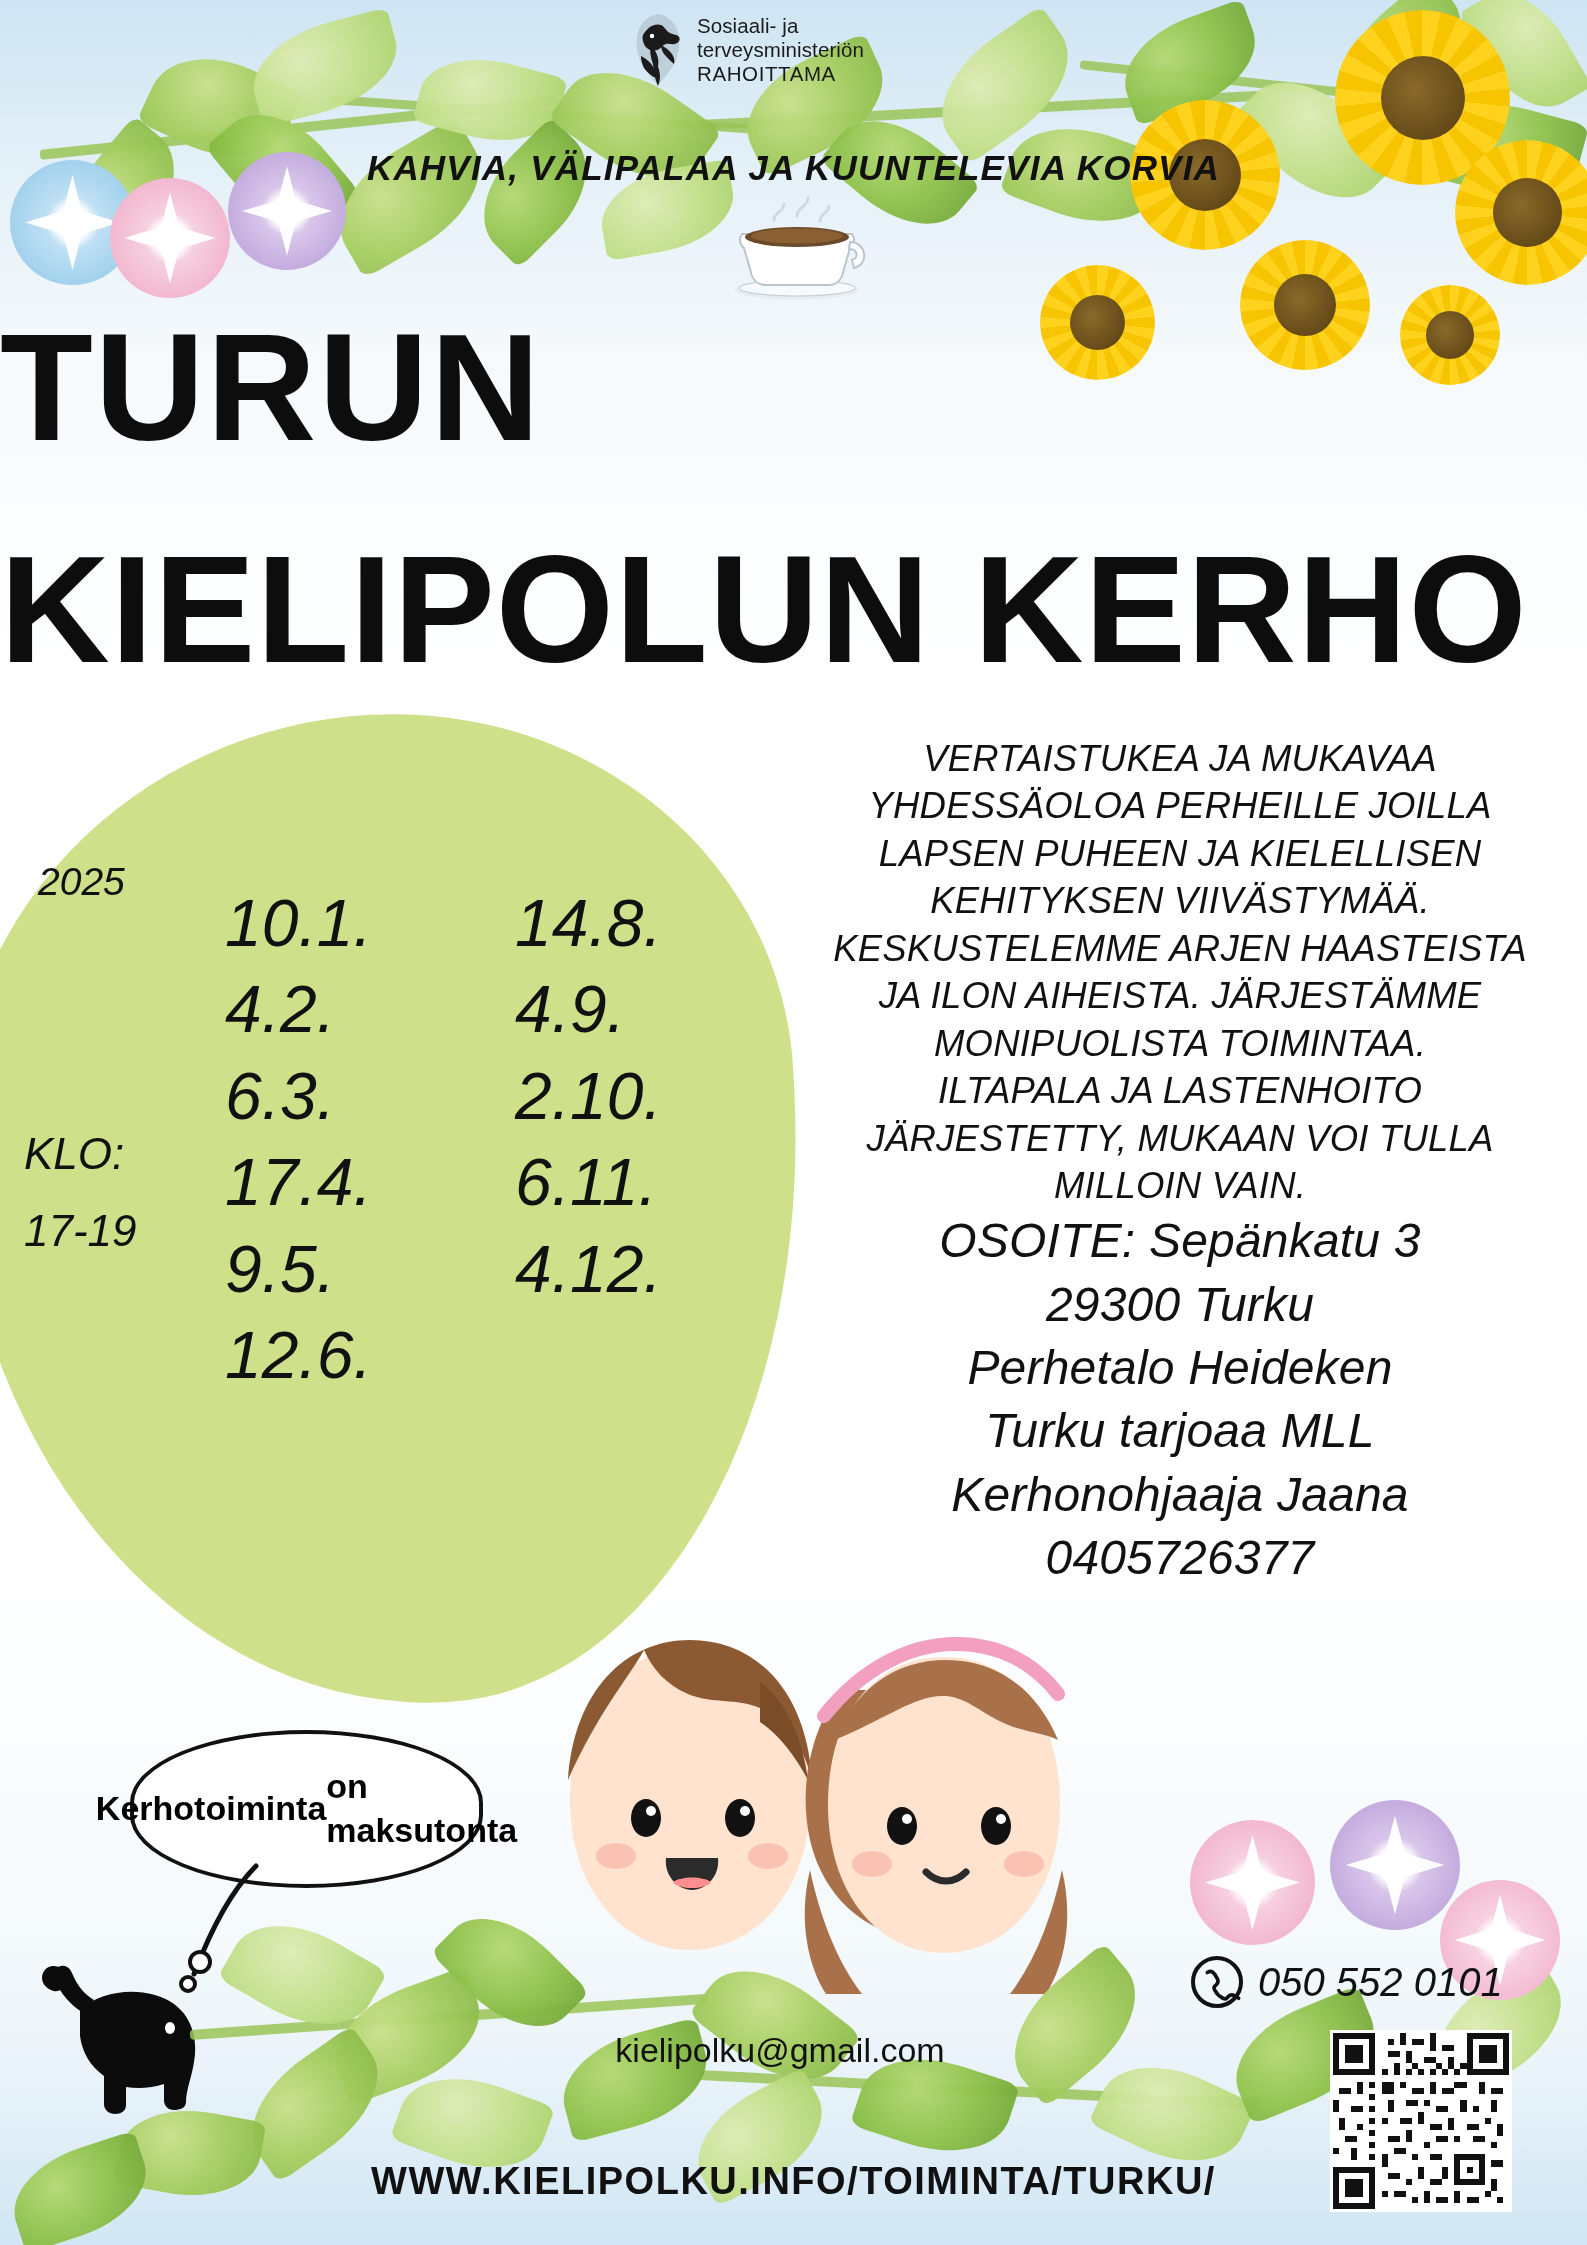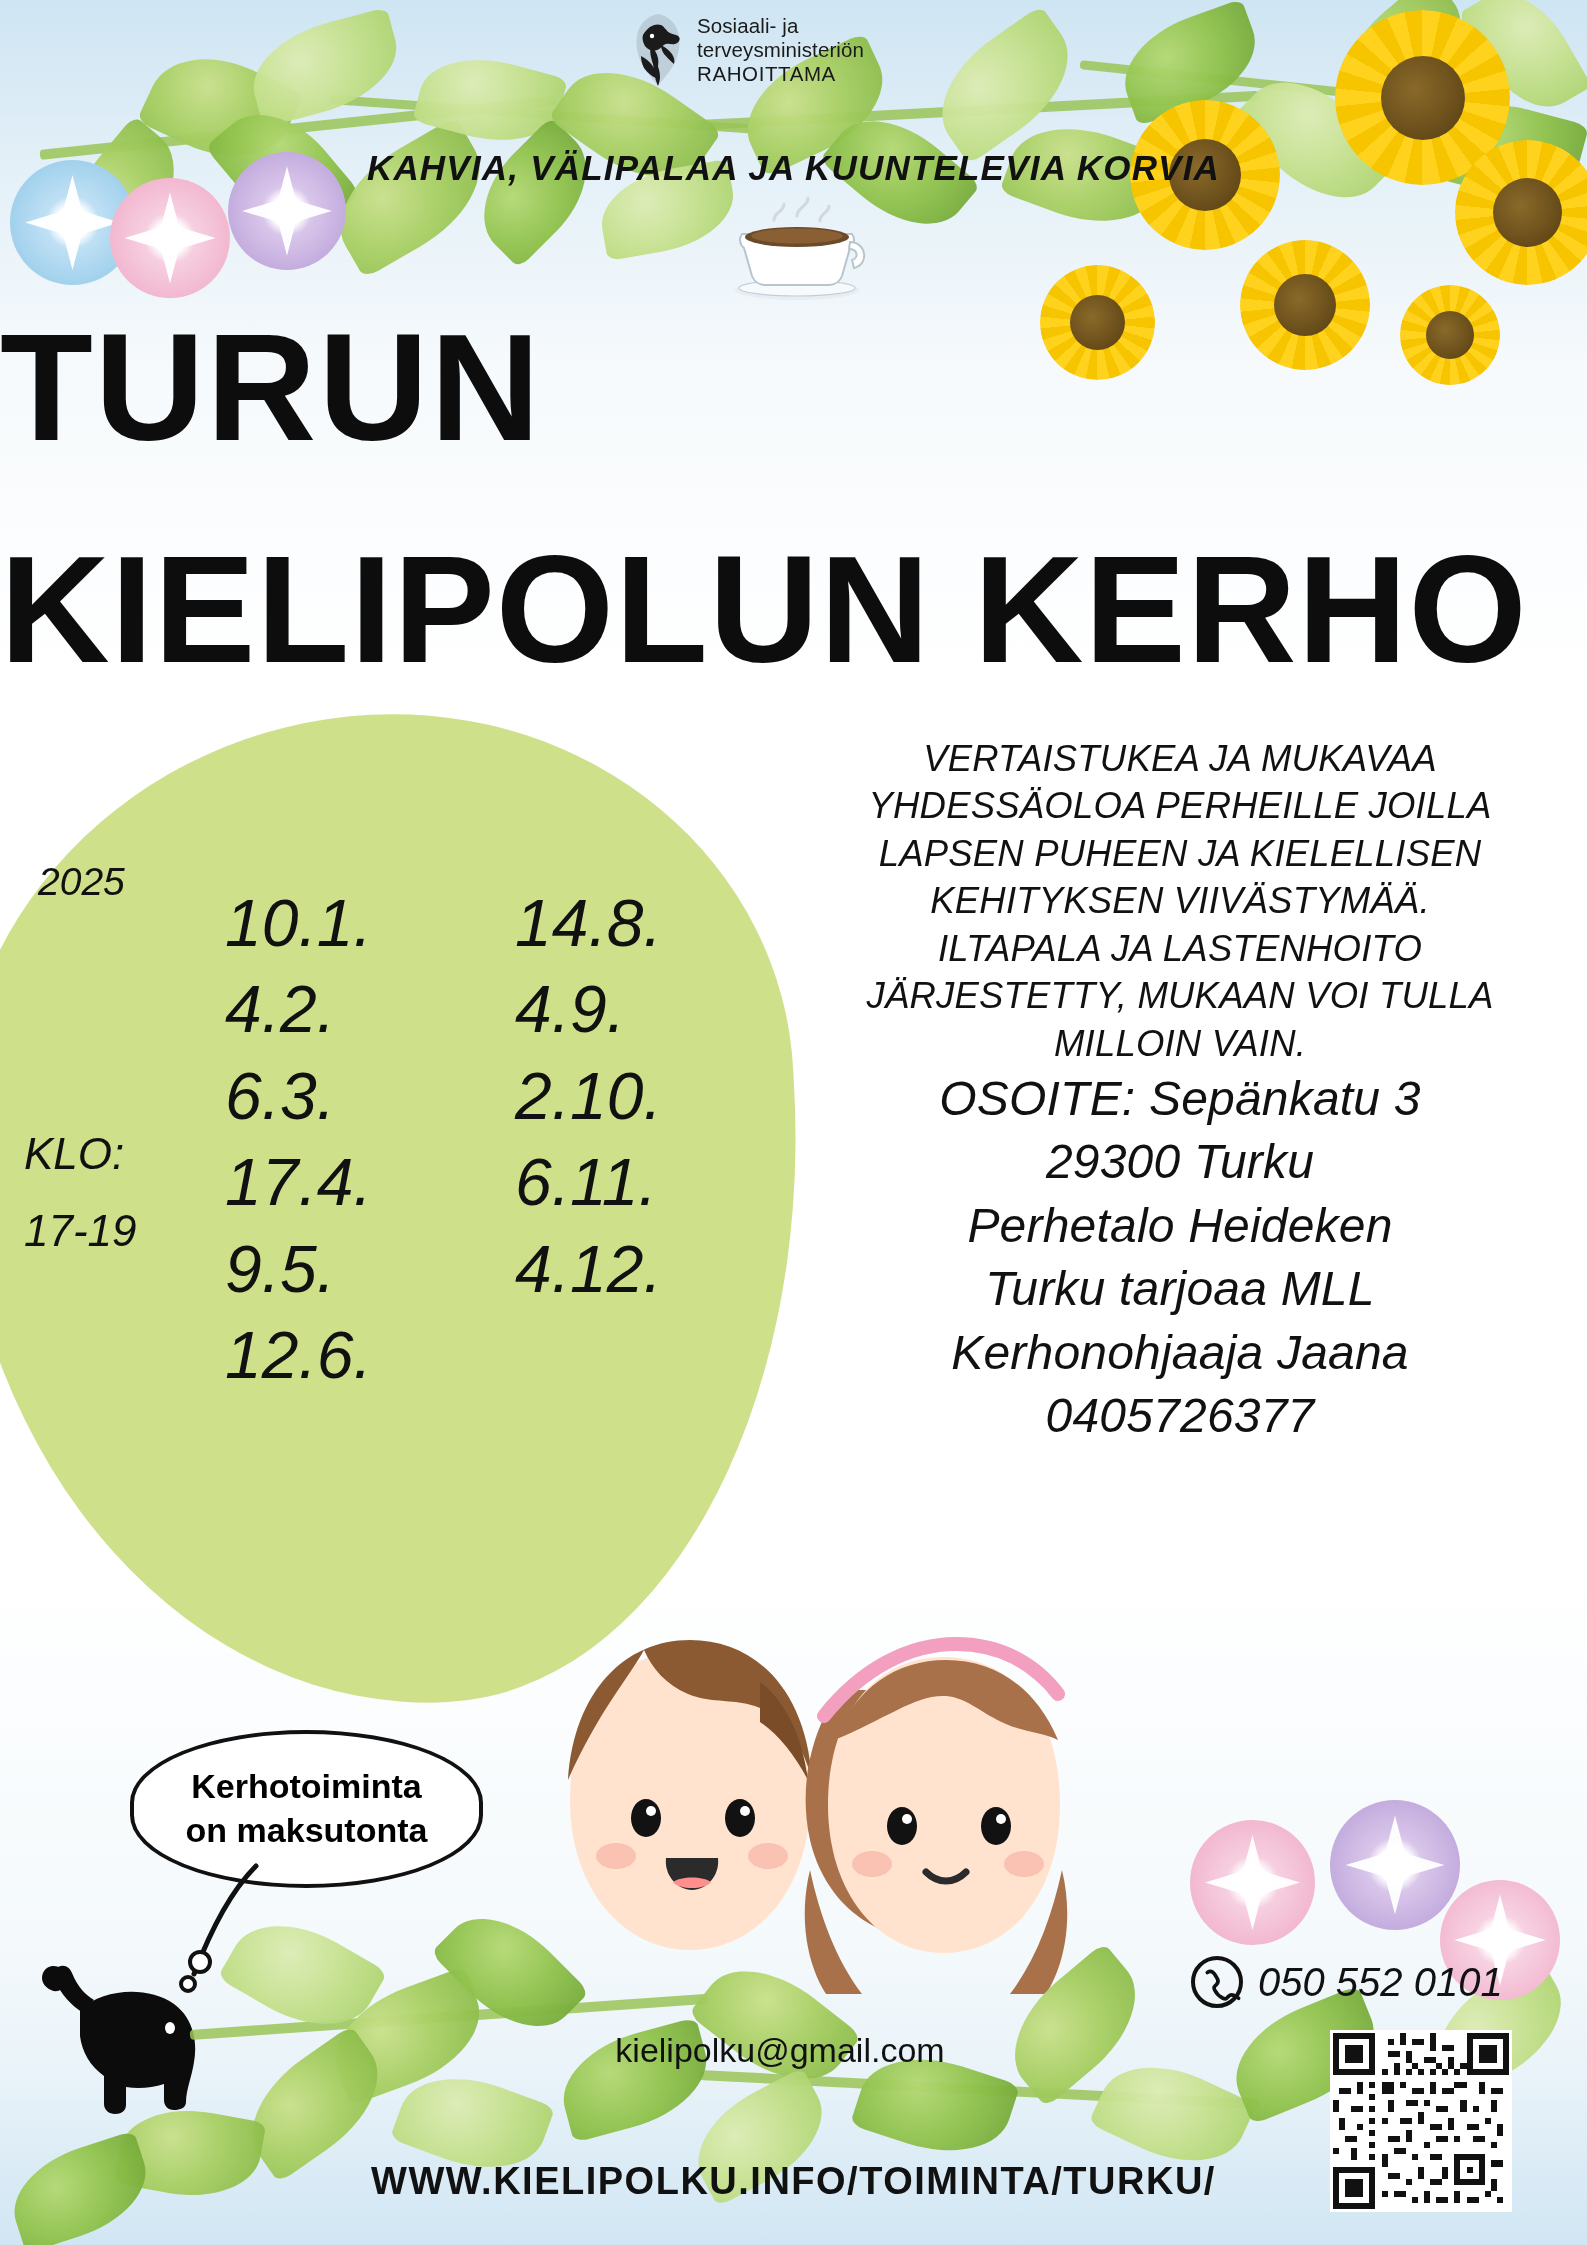--- a/index.html
+++ b/index.html
@@ -222,21 +222,20 @@
   #bubble {
     position: absolute;
     left: 130px;
     top: 1730px;
     width: 345px;
     height: 150px;
     background: #fff;
     border: 4px solid #111;
     border-radius: 50% / 46%;
     display: flex;
-    flex-direction: column;
     align-items: center;
     justify-content: center;
     font-family: "Liberation Sans", sans-serif;
     font-weight: bold;
     font-size: 34px;
     color: #000;
     line-height: 1.28;
   }
   #bubble-tail {
     position: absolute;
@@ -440,20 +439,21 @@
   <div id="dates-right" class="date-col">
     <div>14.8.</div>
     <div>4.9.</div>
     <div>2.10.</div>
     <div>6.11.</div>
     <div>4.12.</div>
   </div>
 
   <div id="info">
     <div>VERTAISTUKEA JA MUKAVAA YHDESSÄOLOA PERHEILLE JOILLA LAPSEN PUHEEN JA KIELELLISEN KEHITYKSEN VIIVÄSTYMÄÄ.</div>
+    <div>KESKUSTELEMME ARJEN HAASTEISTA JA ILON AIHEISTA. JÄRJESTÄMME MONIPUOLISTA TOIMINTAA.</div>
     <div>ILTAPALA JA LASTENHOITO JÄRJESTETTY, MUKAAN VOI TULLA MILLOIN VAIN.</div>
     <div class="addr">OSOITE: Sepänkatu 3</div>
     <div class="addr">29300 Turku</div>
     <div class="addr">Perhetalo Heideken</div>
     <div class="addr">Turku tarjoaa MLL</div>
     <div class="addr">Kerhonohjaaja Jaana</div>
     <div class="addr">0405726377</div>
   </div>
 
   <div id="bubble">

